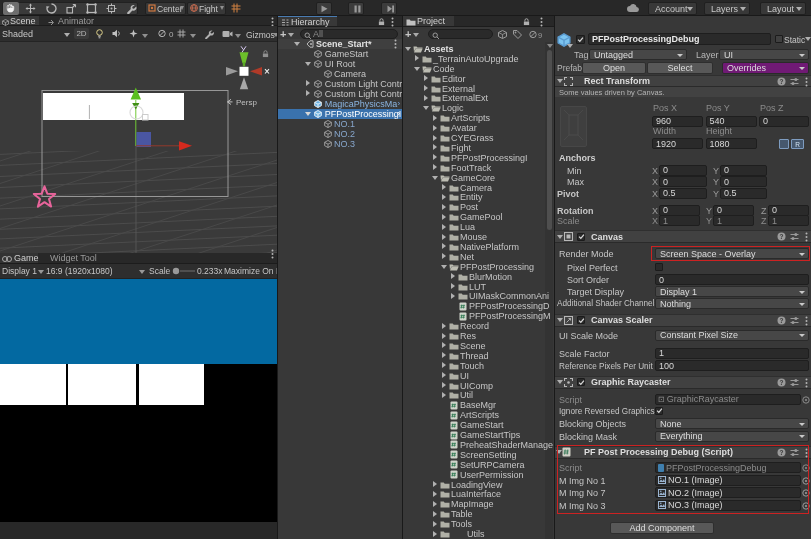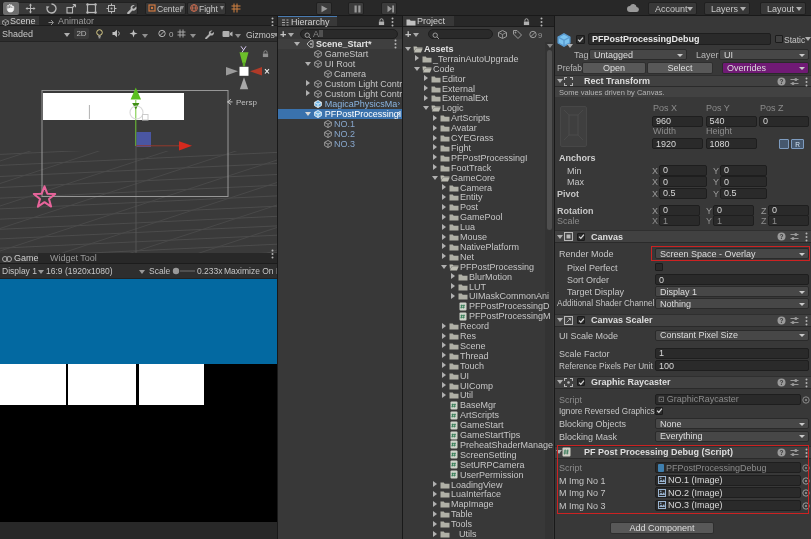--- a/index.html
+++ b/index.html
@@ -643,21 +643,21 @@
 <div class="txt" style="left:48px;top:493.19999999999953px;color:#c6c6c6">Table</div>
 <div class="arrR" style="left:29.5px;top:504.5999999999995px;border-left-color:#b0b0b0"></div>
 <svg class="abs" style="left:37px;top:504.0999999999995px" width="10" height="8">
       <path d="M0.5 1.5 h3.2 l1 1.2 h4.8 V7.5 H0.5 Z" fill="#b0b0a6"></path>
     </svg>
 <div class="txt" style="left:48px;top:503.0999999999995px;color:#c6c6c6">Tools</div>
 <div class="arrR" style="left:29.5px;top:514.4999999999995px;border-left-color:#b0b0b0"></div>
 <svg class="abs" style="left:37px;top:513.9999999999995px" width="10" height="8">
       <path d="M0.5 1.5 h3.2 l1 1.2 h4.8 V7.5 H0.5 Z" fill="#b0b0a6"></path>
     </svg>
-<div class="txt" style="left:56px;top:512.9999999999995px;color:#c6c6c6">Utils</div>
+<div class="txt" style="left:64px;top:512.9999999999995px;color:#c6c6c6">Utils</div>
 </div>
 <div class="abs" style="left:555px;top:16px;width:256px;height:523px;background:#383838;overflow:hidden">
 <svg class="abs" style="left:2px;top:16.5px" width="14" height="14" viewBox="0 0 10 10">
       <path d="M5 0.6 L9.2 2.9 V7.1 L5 9.4 L0.8 7.1 V2.9 Z" fill="#7cc4f0" stroke="#5b9bd0" stroke-width="1"></path>
       <path d="M0.8 2.9 L5 5.2 L9.2 2.9 M5 5.2 V9.4" fill="none" stroke="#5b9bd0" stroke-width="1"></path>
     </svg>
 <div class="arrD" style="left:12px;top:28px;border-top-color:#b0b0b0"></div>
 <div class="chk" style="left:21px;top:19px;width:9px;height:9px"></div>
 <svg class="abs" style="left:22px;top:20px" width="7" height="7" viewBox="0 0 8 8">
       <path d="M1.2 4.2 L3.2 6.2 L6.8 1.8" fill="none" stroke="#d8d8d8" stroke-width="1.4"></path>

